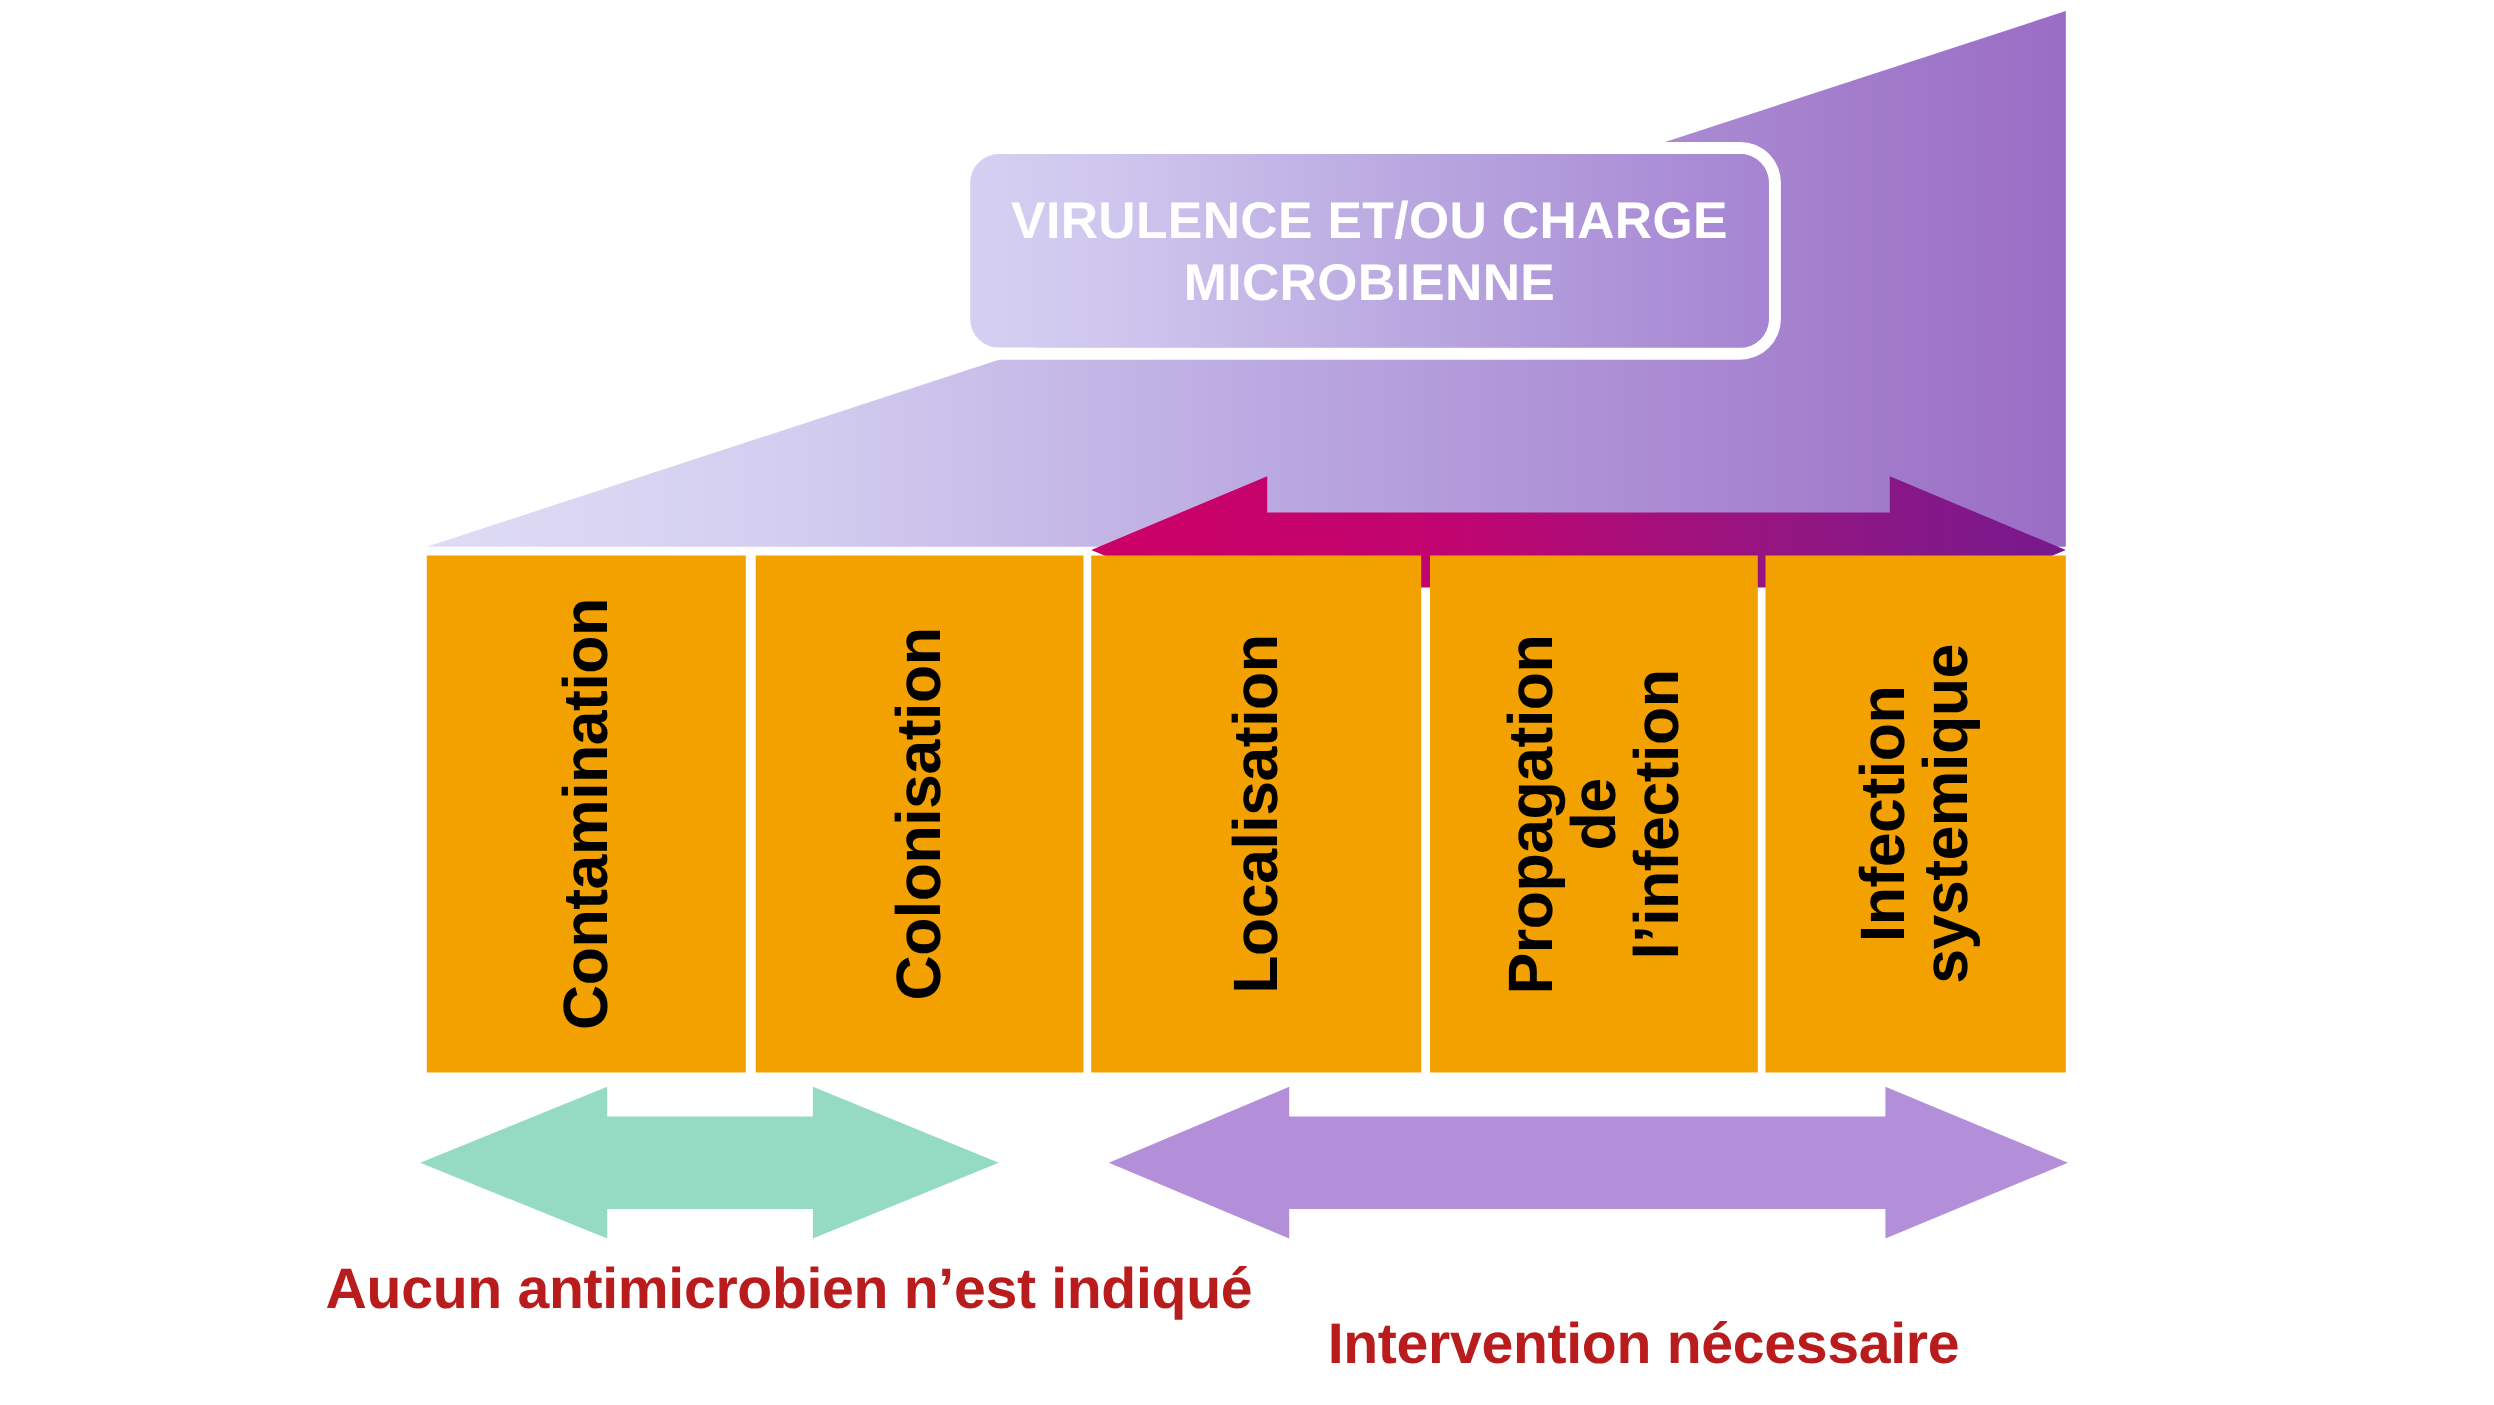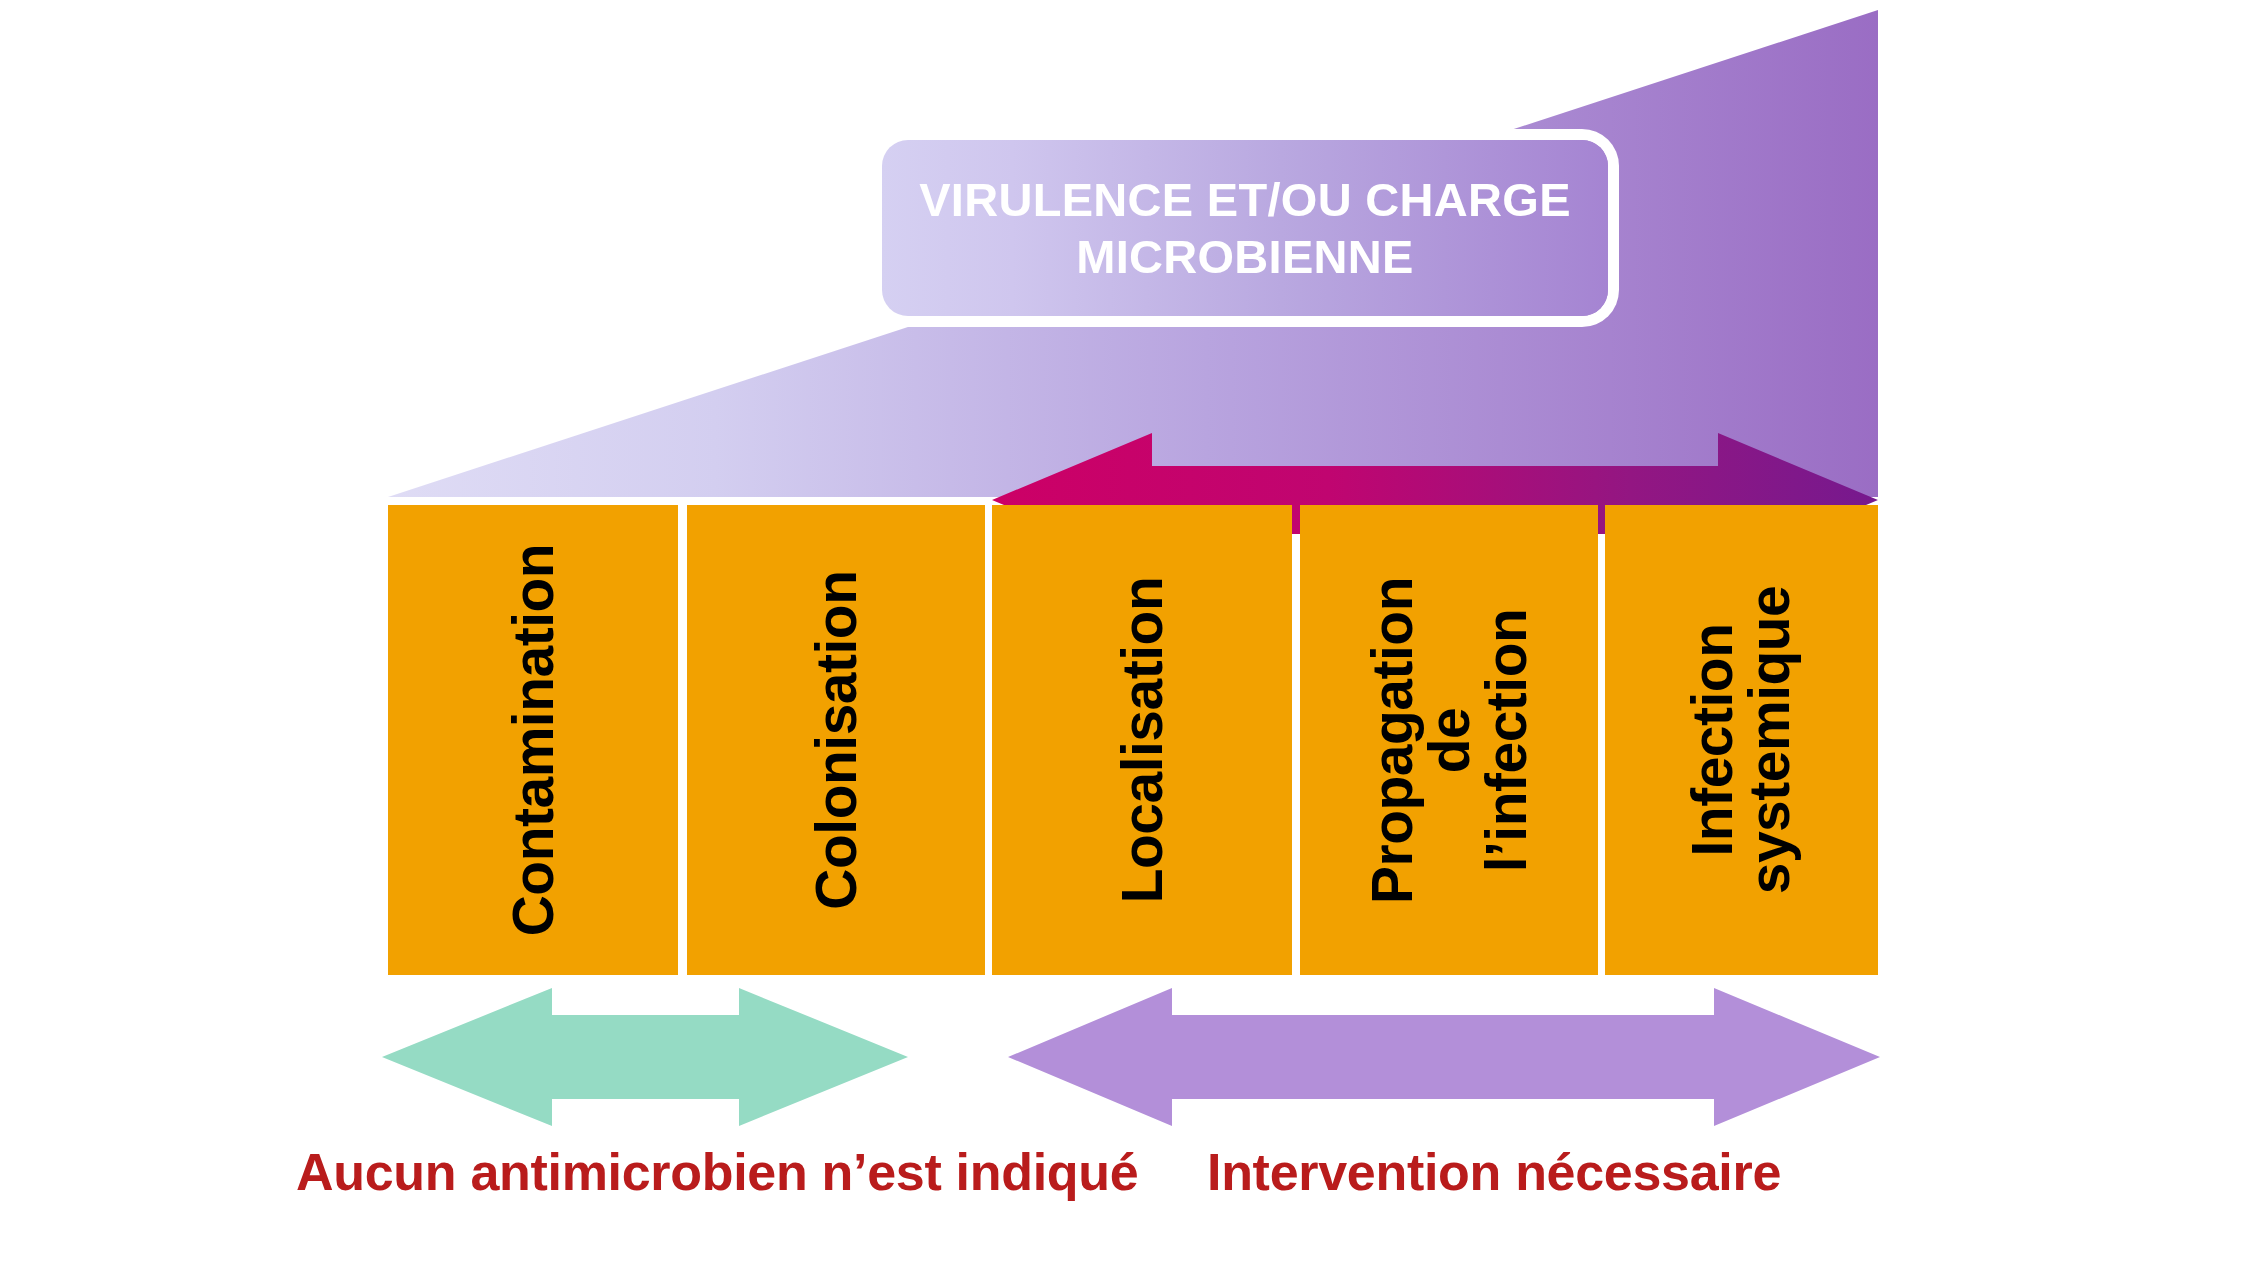--- a/index.html
+++ b/index.html
@@ -100,21 +100,21 @@
   .bottom-caption {
     position: absolute;
     color: #b91c1c;
     font-weight: bold;
     font-size: 52px;
     font-stretch: condensed;
     white-space: nowrap;
     letter-spacing: -0.3px;
   }
   #caption-left  { left: 296px;  top: 1142px; }
-  #caption-right { left: 1207px; top: 1142px; }
+  #caption-right { left: 1207px; top: 1192px; }
 </style>
 </head>
 <body>
 
 <div id="stage">
 
   <svg id="svg-layer" viewBox="0 0 2267 1277">
     <defs>
       <linearGradient id="wedgeGrad" x1="0" y1="0" x2="1" y2="0">
         <stop offset="0%" stop-color="#DFDCF5"></stop>

